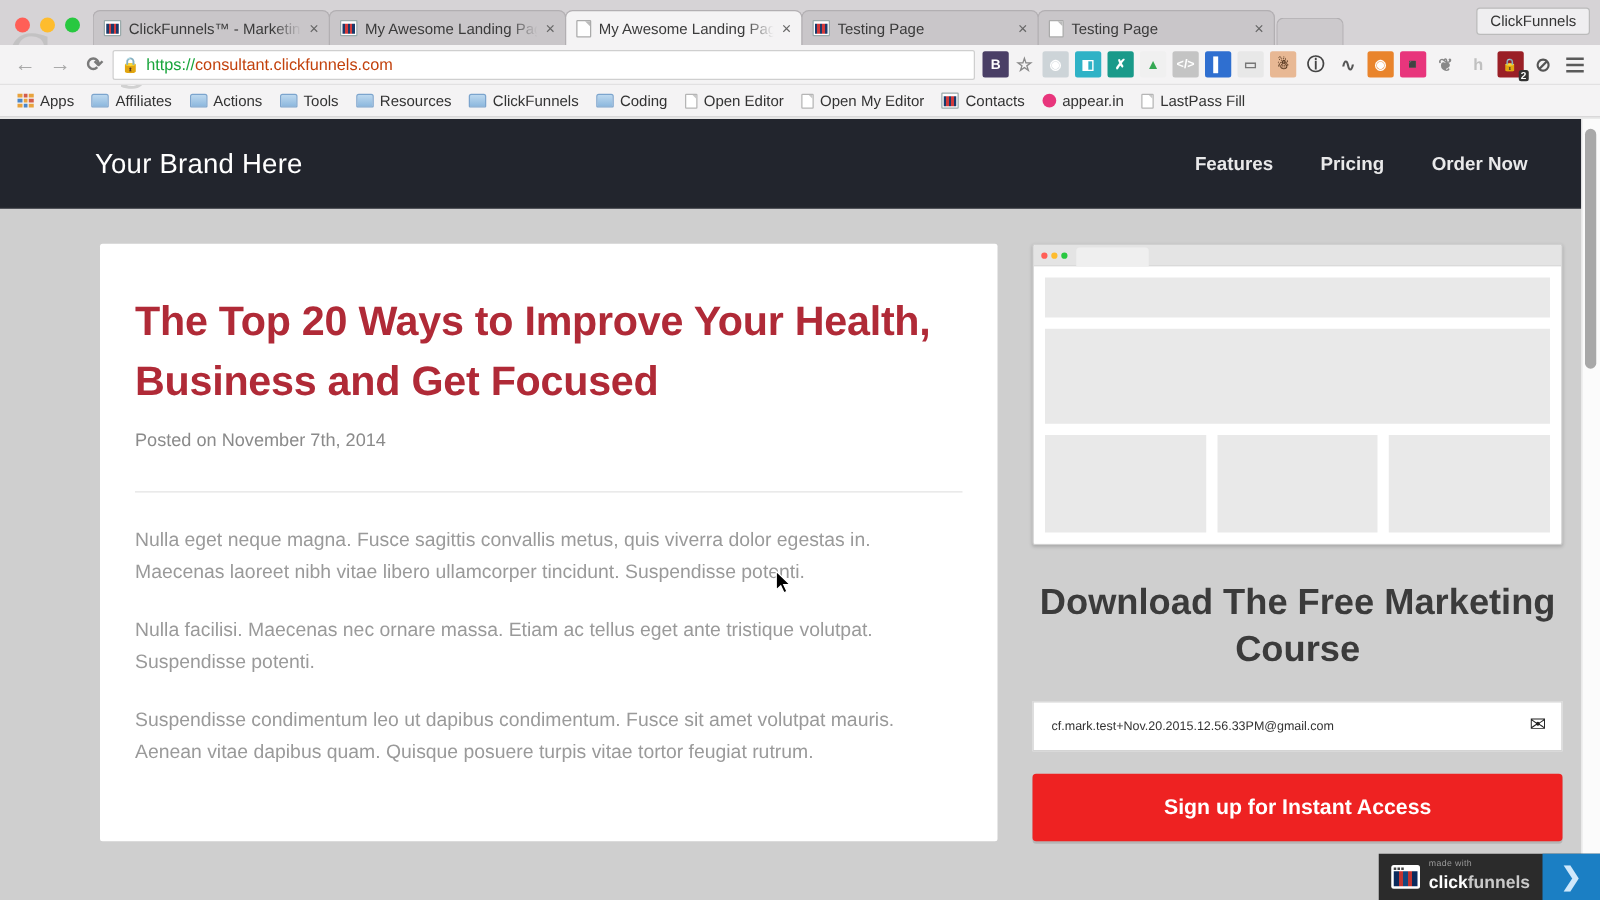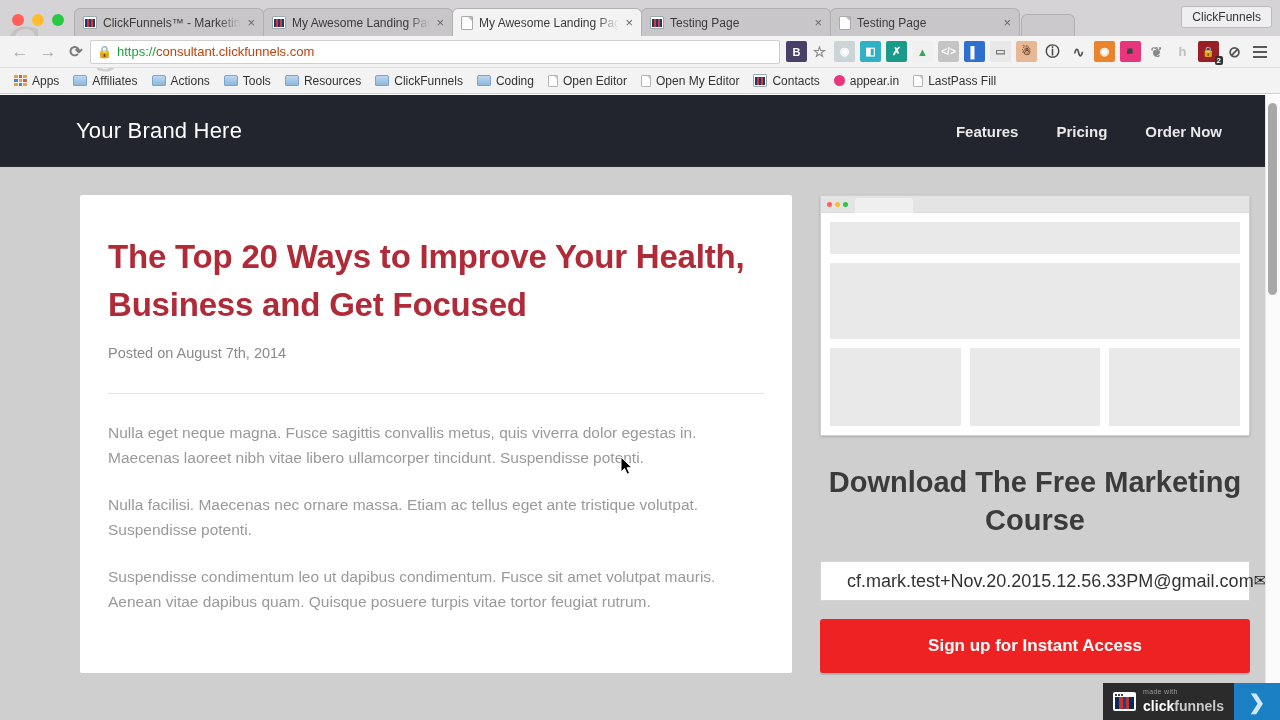--- a/index.html
+++ b/index.html
@@ -210,21 +210,21 @@
     text-align: center; color: #3b3b3b;
     font-size: 29px; font-weight: bold; line-height: 1.3;
     margin-top: 28px;
   }
   .email-field {
     margin-top: 22px; height: 40px; background: #fff;
     border: 1px solid #d4d4d4;
     display: flex; align-items: center; justify-content: space-between;
     padding: 0 12px 0 14px;
   }
-  .email-value { font-size: 18px; color: #333; white-space: nowrap; margin-left: 12px; }
+  .email-value { font-size: 10px; color: #333; white-space: nowrap; }
   .mail-icon { font-size: 16px; color: #222; line-height: 1; }
   .cta-button {
     margin-top: 18px; height: 54px; background: #ee2222;
     border-radius: 3px; color: #fff; font-size: 17px; font-weight: bold;
     display: flex; align-items: center; justify-content: center;
     box-shadow: 0 2px 0 rgba(0,0,0,.12);
   }
 
   
   .cf-badge {
@@ -433,21 +433,21 @@
         <a class="navlink">Features</a>
         <a class="navlink">Pricing</a>
         <a class="navlink">Order Now</a>
       </div>
     </div>
 
     <div class="content-row">
 
       <article class="article">
         <h1 class="post-title">The Top 20 Ways to Improve Your Health, Business and Get Focused</h1>
-        <div class="post-meta">Posted on August 7th, 2014</div>
+        <div class="post-meta">Posted on November 7th, 2014</div>
         <div class="divider"></div>
         <p class="para">Nulla eget neque magna. Fusce sagittis convallis metus, quis viverra dolor egestas in. Maecenas laoreet nibh vitae libero ullamcorper tincidunt. Suspendisse potenti.</p>
         <p class="para">Nulla facilisi. Maecenas nec ornare massa. Etiam ac tellus eget ante tristique volutpat. Suspendisse potenti.</p>
         <p class="para">Suspendisse condimentum leo ut dapibus condimentum. Fusce sit amet volutpat mauris. Aenean vitae dapibus quam. Quisque posuere turpis vitae tortor feugiat rutrum.</p>
       </article>
 
       <aside class="sidebar">
         <div class="mock-browser">
           <div class="mock-bar">
             <span class="mock-dot" style="background:#ff5f57"></span>

